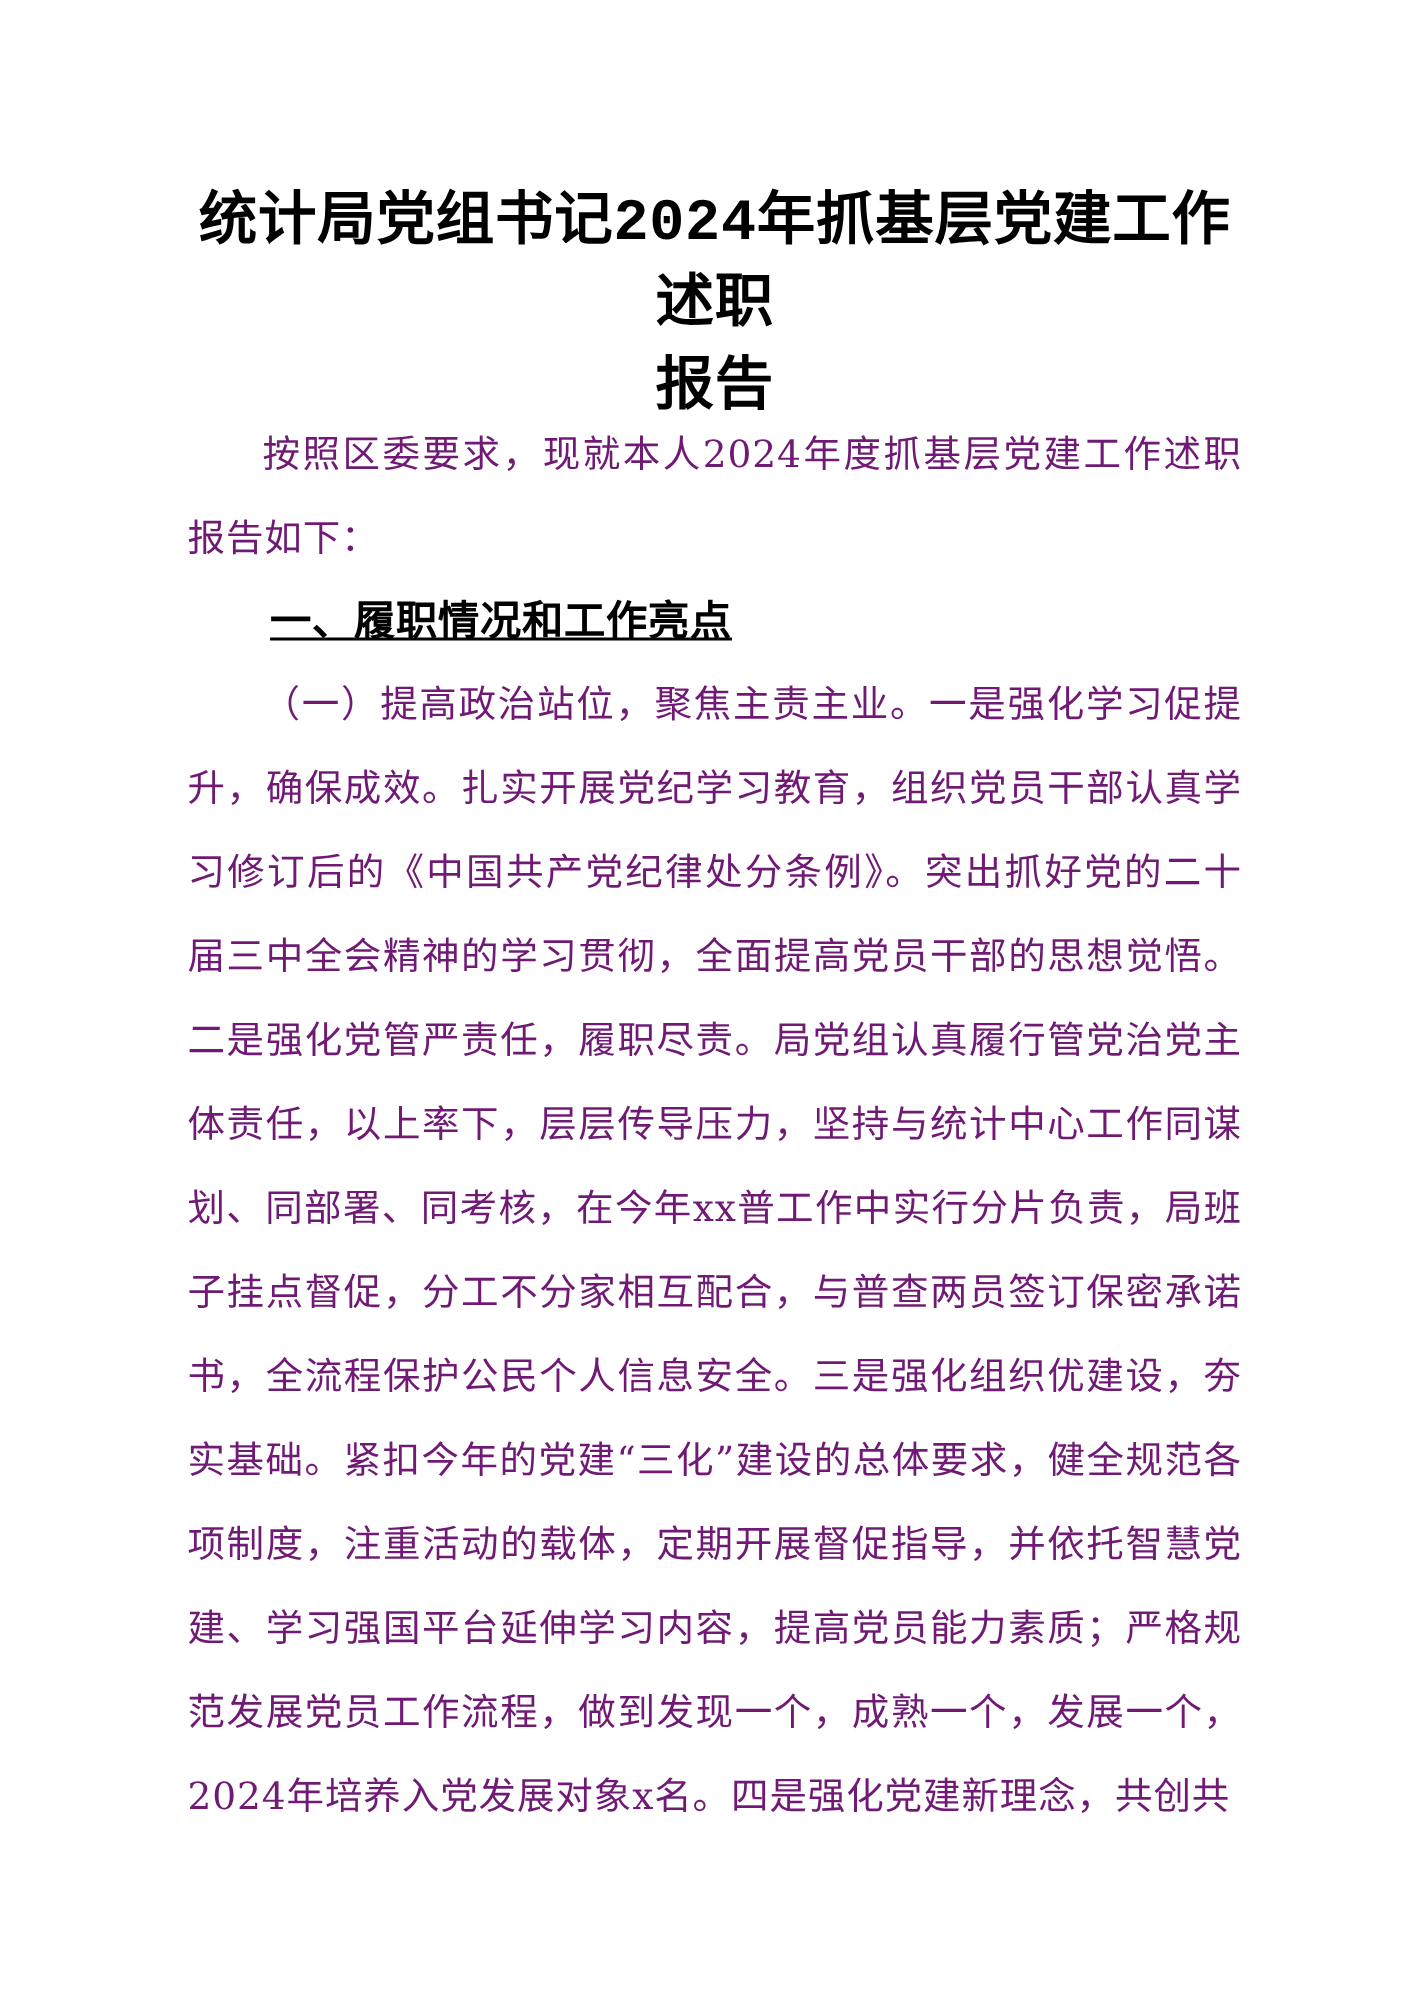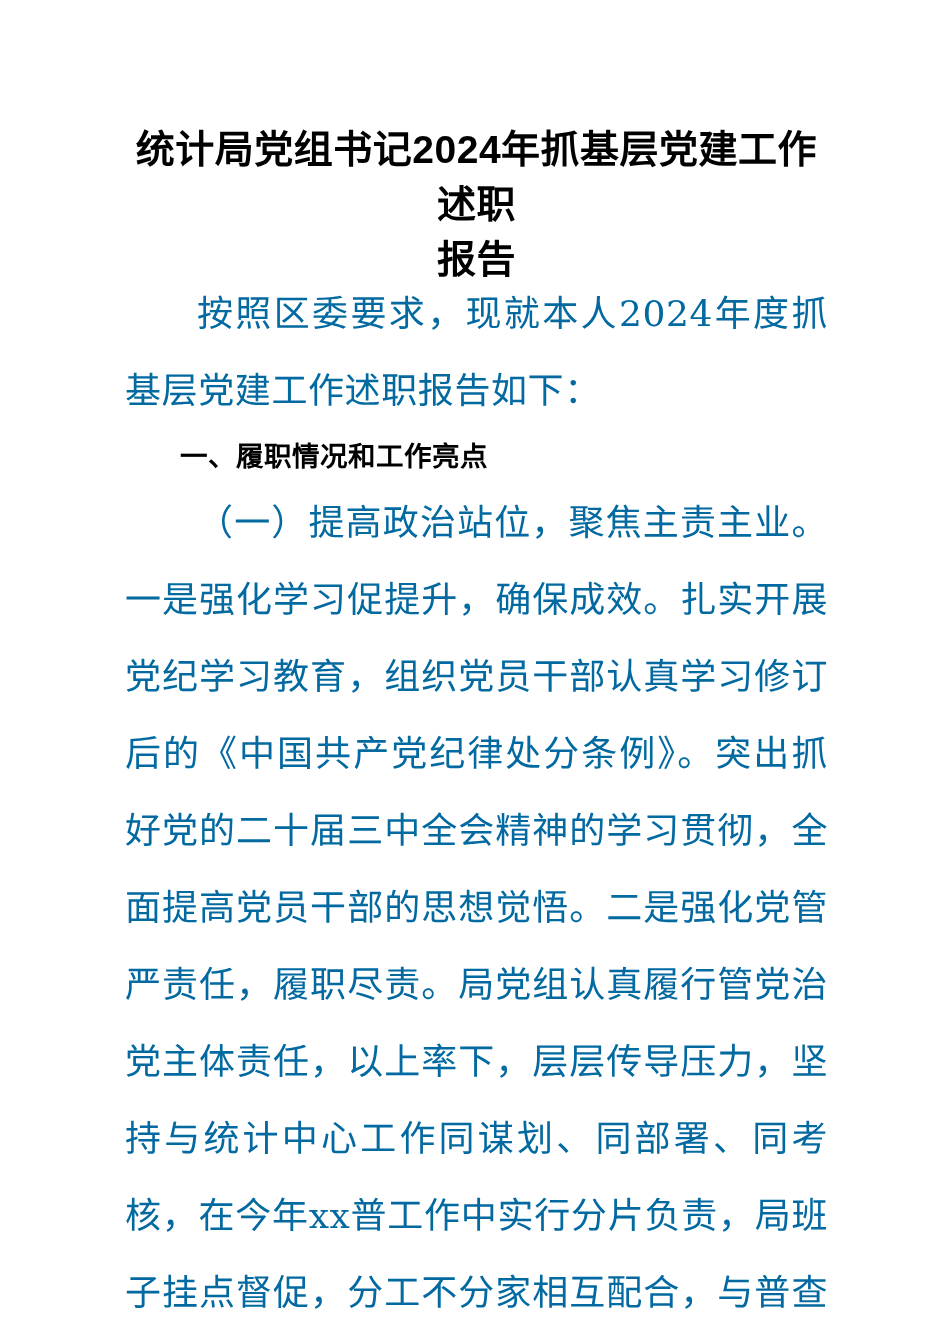--- a/index.html
+++ b/index.html
@@ -29,60 +29,61 @@
 
   
   .doc-title {
     margin: 0;
     padding: 0;
     position: absolute;
     left: 125px;
     top: 122px;
     width: 703px;
     text-align: center;
-    font-family: Liberation Sans, sans-serif;
+    font-family: Liberation Mono, monospace;
     font-weight: 700;
     font-size: 39px;
     line-height: 55px;
     letter-spacing: 0.5px;
     color: #000000;
   }
 
   
   .body-block {
     position: absolute;
     left: 125px;
     top: 275px;
     width: 703px;
   }
 
   p.para {
     margin: 0;
     padding: 0;
     font-family: "DejaVu Serif", "Liberation Serif", serif;
-    font-size: 36px;
-    line-height: 77px;
+    font-size: 25px;
+    line-height: 56px;
     text-indent: 2em;
     text-align: justify;
     text-justify: inter-ideograph;
     letter-spacing: 0.6px;
-    color: #0369a1;
+    color: #701a75;
     word-break: break-all;
   }
 
   h2.section-heading {
     margin: 0;
     padding: 0;
     font-family: "DejaVu Sans", "Liberation Sans", sans-serif;
     font-weight: 700;
     font-size: 27.5px;
     line-height: 55px;
     text-indent: 2em;
     letter-spacing: 0.5px;
     color: #000000;
+    text-decoration: underline;
   }
 </style>
 </head>
 <body>
 
 <div class="page">
 
   <h1 class="doc-title">
     <span>统计局党组书记2024年抓基层党建工作述职</span>
     <br><span>报告</span>

